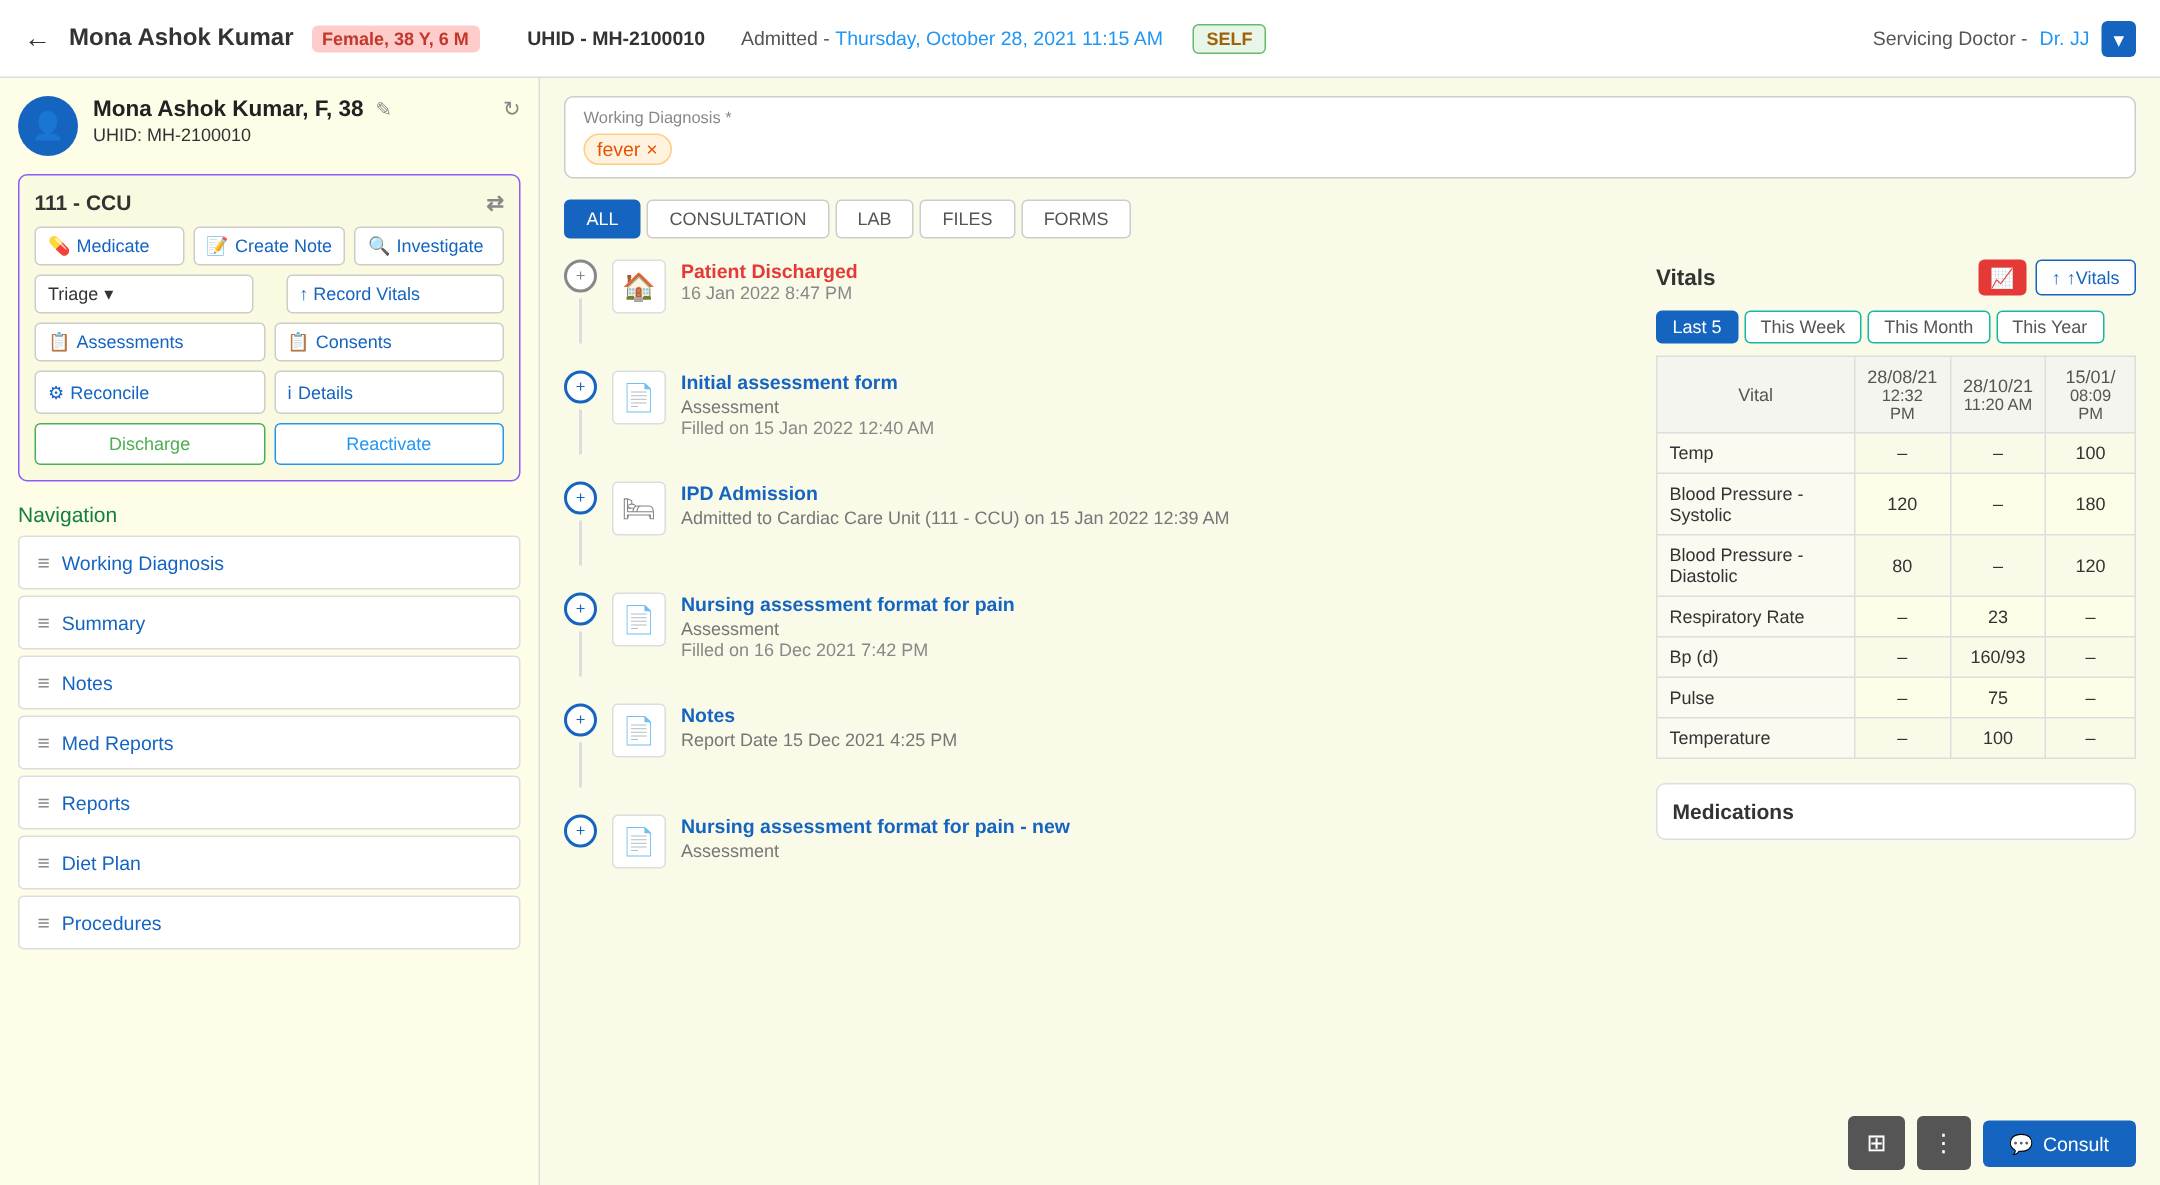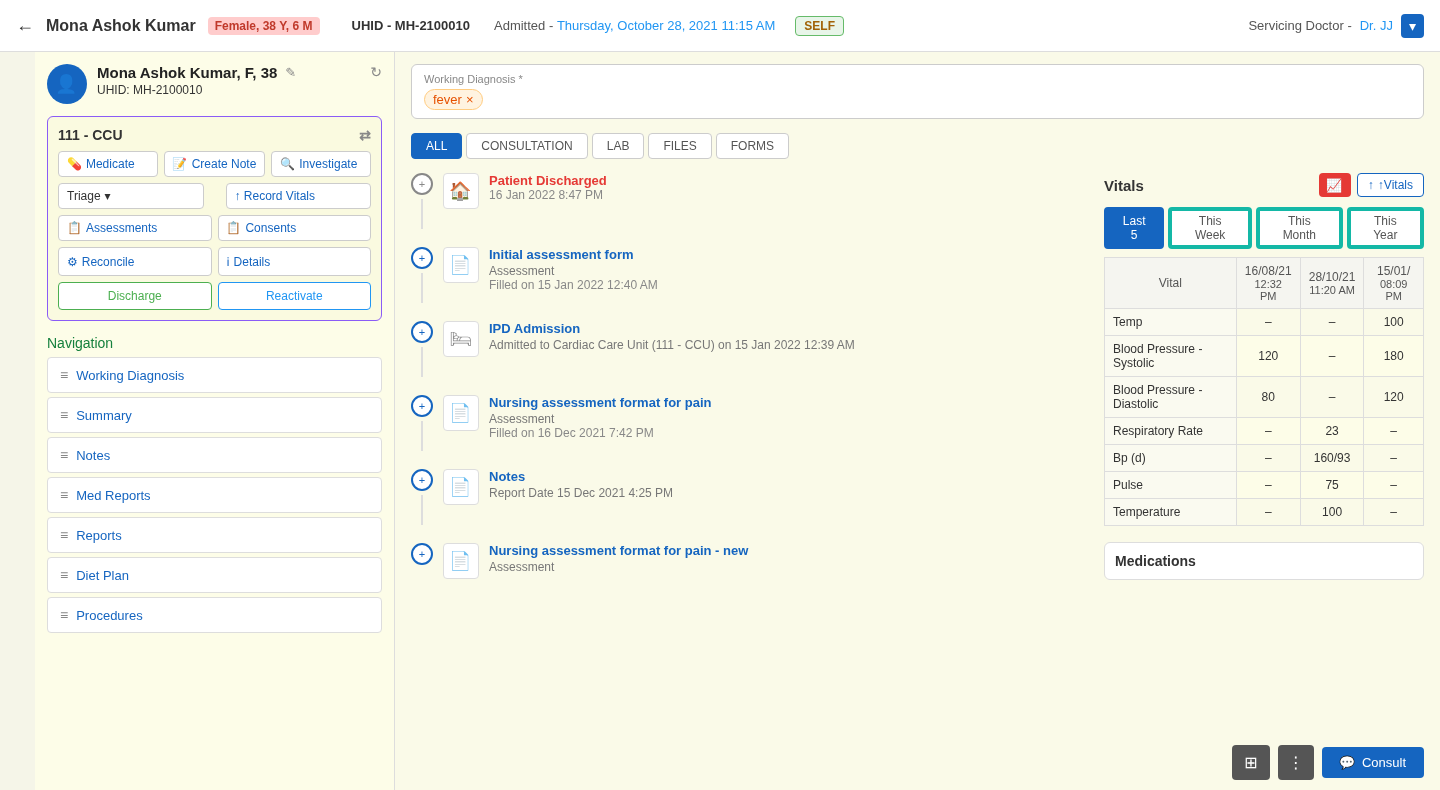--- a/index.html
+++ b/index.html
@@ -45,21 +45,21 @@
       background: #1565C0;
       color: #fff;
       border: none;
       border-radius: 4px;
       padding: 4px 8px;
       cursor: pointer;
       font-size: 14px;
     }
 
     
-    .main-layout { display: flex; height: calc(790px - 52px); padding-left: 35px; }
+    .main-layout { display: flex; height: calc(790px - 52px); }
 
     
     .sidebar {
       width: 360px;
       min-width: 360px;
       background: #fdfde8;
       border-right: 1px solid #ddd;
       overflow-y: auto;
       padding: 12px;
     }
@@ -276,21 +276,21 @@
       color: #1565C0;
       border-radius: 4px;
       padding: 4px 10px;
       font-size: 12px;
       cursor: pointer;
       display: flex; align-items: center; gap: 4px;
     }
 
     .vitals-period-tabs { display: flex; gap: 4px; margin-bottom: 8px; }
     .vp-tab {
-      border: 4px solid #14b8a6;
+      border: 1px solid #14b8a6;
       border-radius: 4px;
       padding: 3px 10px;
       background: #fff;
       cursor: pointer;
       font-size: 12px;
       color: #555;
     }
     .vp-tab.active { background: #1565C0; color: #fff; border-color: #1565C0; }
 
     .vitals-table { width: 100%; border-collapse: collapse; font-size: 12px; }
@@ -594,21 +594,21 @@
             <button class="vp-tab">This Week</button>
             <button class="vp-tab">This Month</button>
             <button class="vp-tab">This Year</button>
           </div>
 
         <table class="vitals-table">
           <thead>
             <tr>
               <th>Vital</th>
               <th>
-                <div>16/08/21</div>
+                <div>28/08/21</div>
                 <div style="font-weight:400;font-size:11px">12:32 PM</div>
               </th>
               <th>
                 <div>28/10/21</div>
                 <div style="font-weight:400;font-size:11px">11:20 AM</div>
               </th>
               <th>
                 <div>15/01/</div>
                 <div style="font-weight:400;font-size:11px">08:09 PM</div>
               </th>

